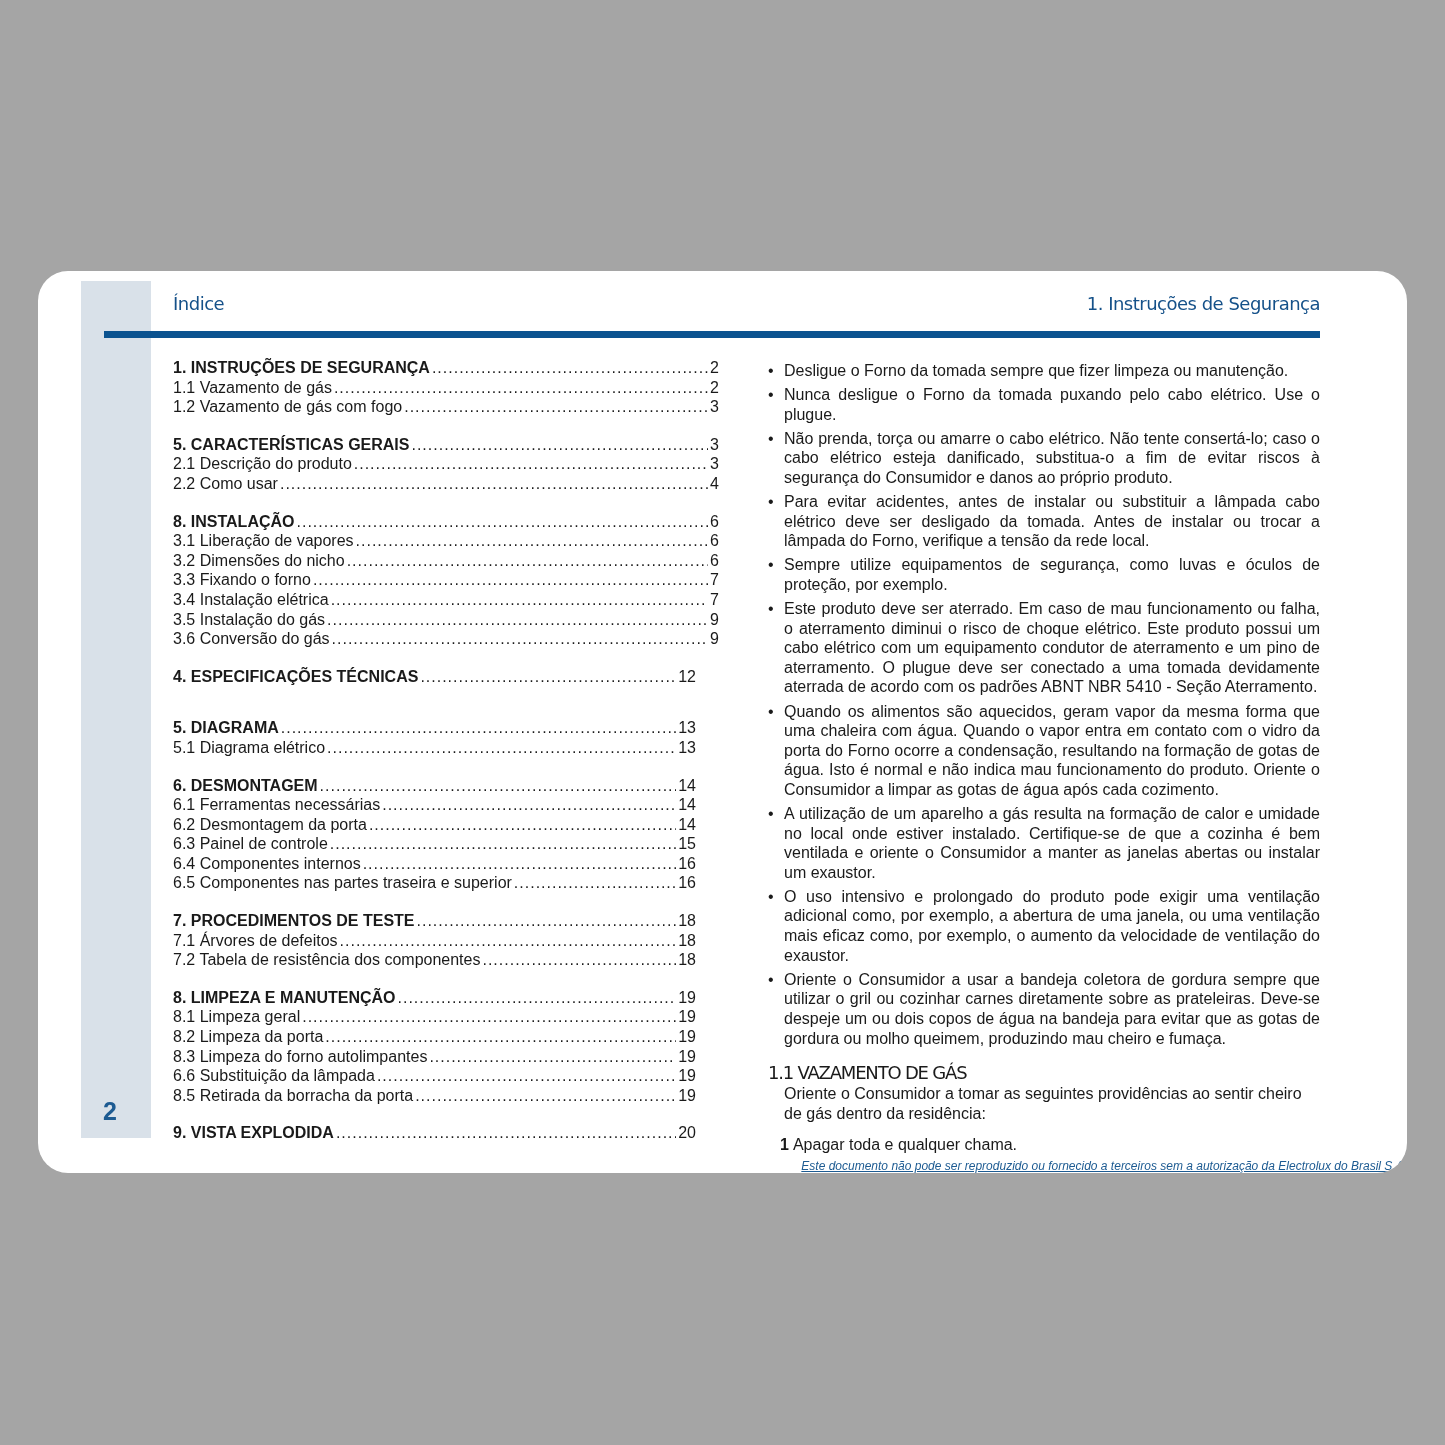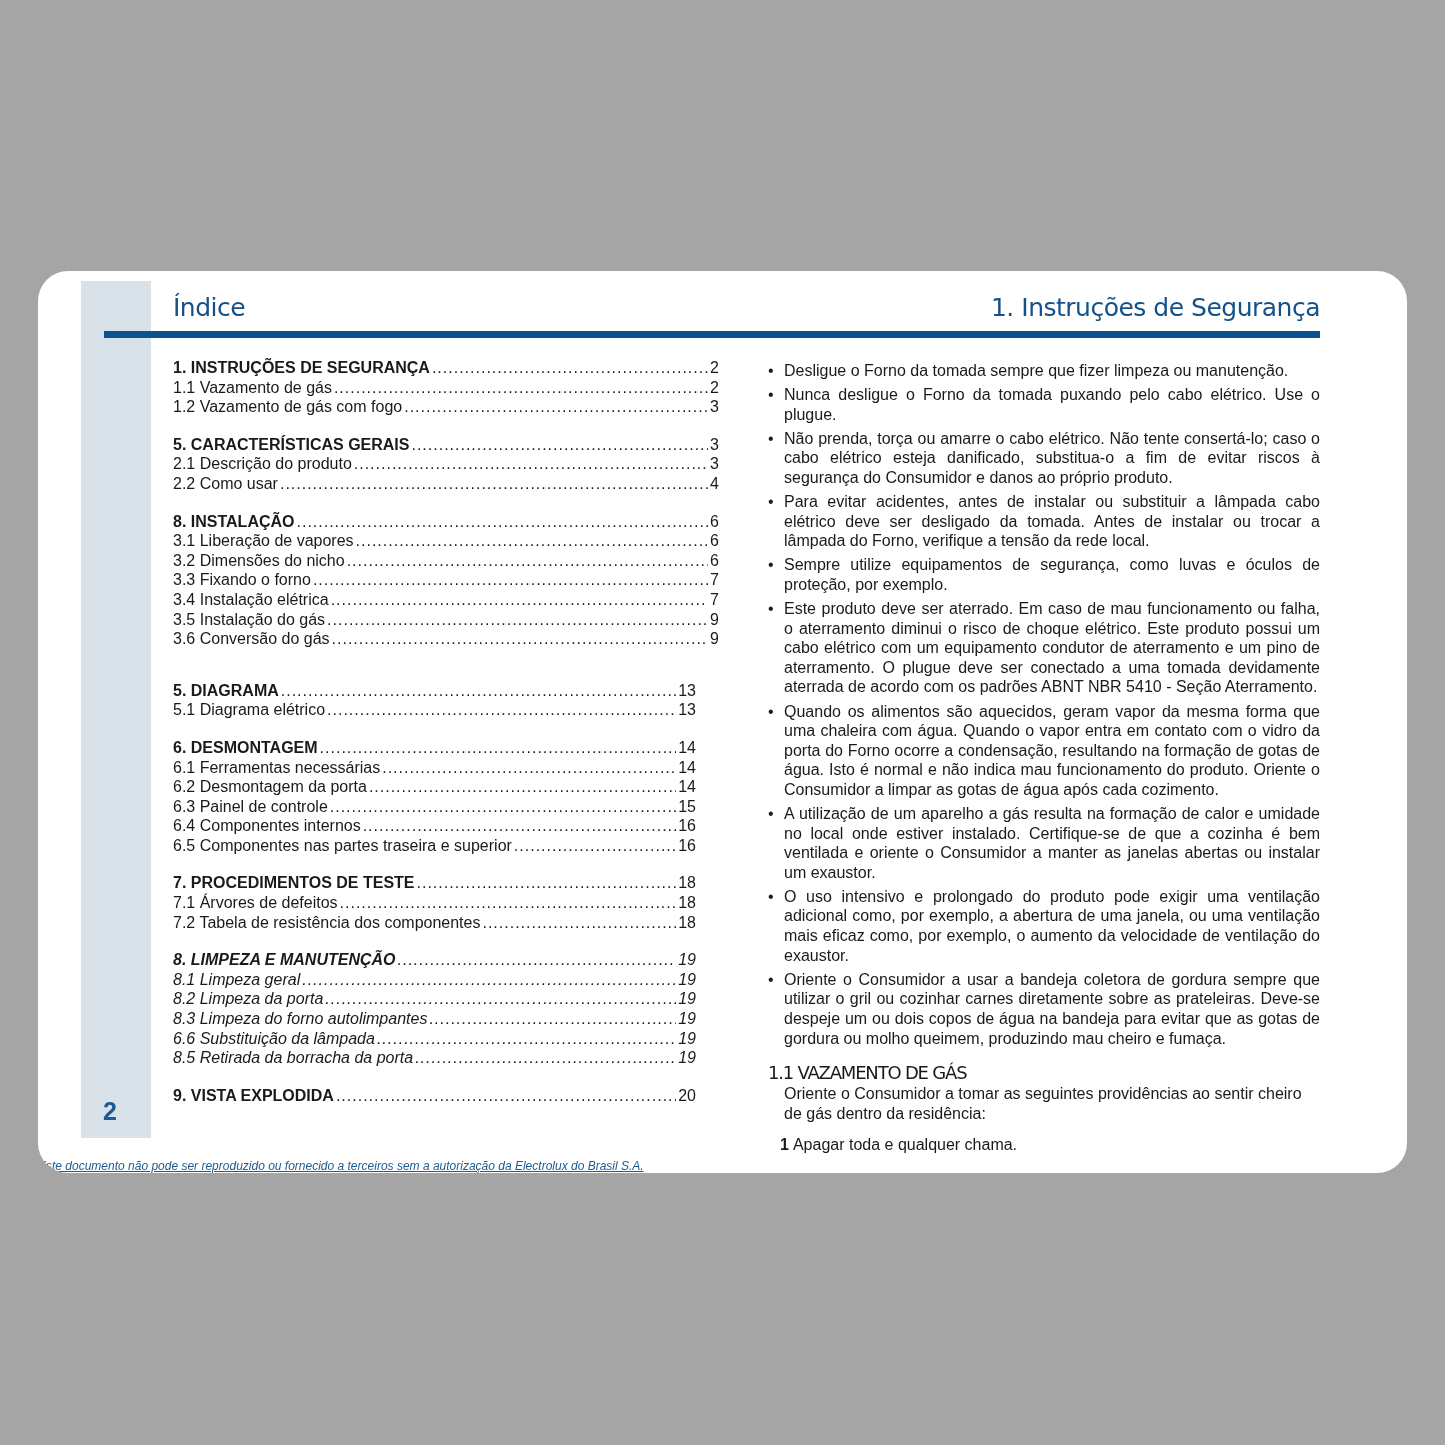--- a/index.html
+++ b/index.html
@@ -31,21 +31,21 @@
       width: 58px;
       text-align: center;
       font-weight: bold;
       font-size: 25px;
       color: #1d5b92;
     }
     .title {
       position: absolute;
       top: 22px;
       font-family: "DejaVu Sans", sans-serif;
-      font-size: 25px;
+      font-size: 18px;
       color: #155189;
       letter-spacing: -0.5px;
     }
     .title-left { left: 135px; }
     .title-right { right: 87px; }
     .rule {
       position: absolute;
       left: 66px; top: 60px;
       width: 1216px; height: 7px;
       background: #0b5390;
@@ -105,21 +105,21 @@
       color: #1a1a1a;
       line-height: 22px;
     }
     .sub-intro { margin: 0 0 5px 16px; }
     .steps { margin: 12px; padding: 0; list-style: none; }
     .steps li { margin-bottom: 4.5px; }
     .steps .num { font-weight: bold; margin-right: 4px; }
     .footer-note {
       position: absolute;
       left: 0; right: 0; top: 888px;
-      text-align: left;
+      text-align: right;
       font-size: 12px;
       font-style: italic;
       color: #1d5b92;
       text-decoration: underline;
     }
   </style>
 </head>
 <body>
 
 <div class="card">
@@ -195,20 +195,27 @@
           <span class="toc-label">3.5 Instalação do gás</span>
           <span class="toc-dots"></span>
           <span class="toc-page">9</span>
         </div>
         <div class="toc-row">
           <span class="toc-label">3.6 Conversão do gás</span>
           <span class="toc-dots"></span>
           <span class="toc-page">9</span>
         </div>
       </div>
+      <div class="toc-group" style="width: 523px;">
+        <div class="toc-row section">
+          <span class="toc-label">4. ESPECIFICAÇÕES TÉCNICAS</span>
+          <span class="toc-dots"></span>
+          <span class="toc-page">12</span>
+        </div>
+      </div>
       <div class="toc-group" style="width: 523px; margin-top: 32px;">
         <div class="toc-row section">
           <span class="toc-label">5. DIAGRAMA</span>
           <span class="toc-dots"></span>
           <span class="toc-page">13</span>
         </div>
         <div class="toc-row">
           <span class="toc-label">5.1 Diagrama elétrico</span>
           <span class="toc-dots"></span>
           <span class="toc-page">13</span>
@@ -256,21 +263,21 @@
           <span class="toc-label">7.1 Árvores de defeitos</span>
           <span class="toc-dots"></span>
           <span class="toc-page">18</span>
         </div>
         <div class="toc-row">
           <span class="toc-label">7.2 Tabela de resistência dos componentes</span>
           <span class="toc-dots"></span>
           <span class="toc-page">18</span>
         </div>
       </div>
-      <div class="toc-group" style="width: 523px; font-style: italic;">
+      <div class="toc-group" style="width: 523px;">
         <div class="toc-row section">
           <span class="toc-label">8. LIMPEZA E MANUTENÇÃO</span>
           <span class="toc-dots"></span>
           <span class="toc-page">19</span>
         </div>
         <div class="toc-row">
           <span class="toc-label">8.1 Limpeza geral</span>
           <span class="toc-dots"></span>
           <span class="toc-page">19</span>
         </div>

